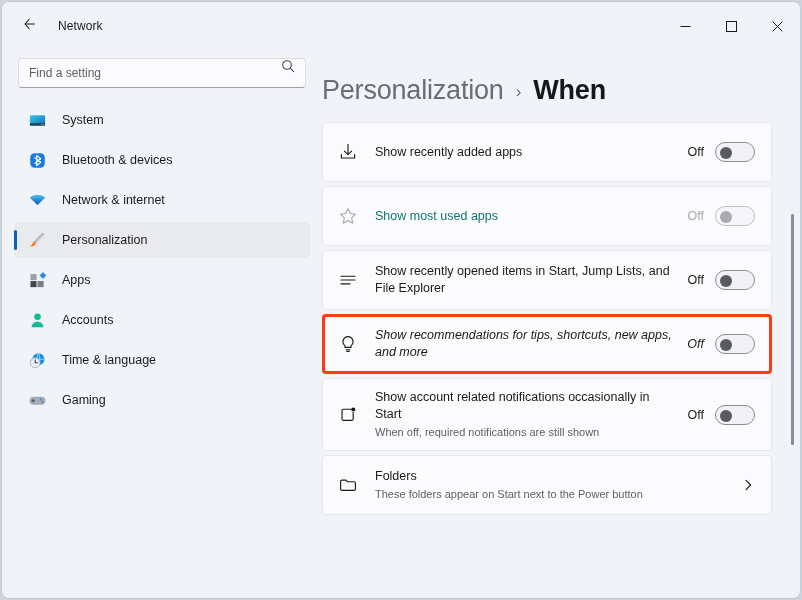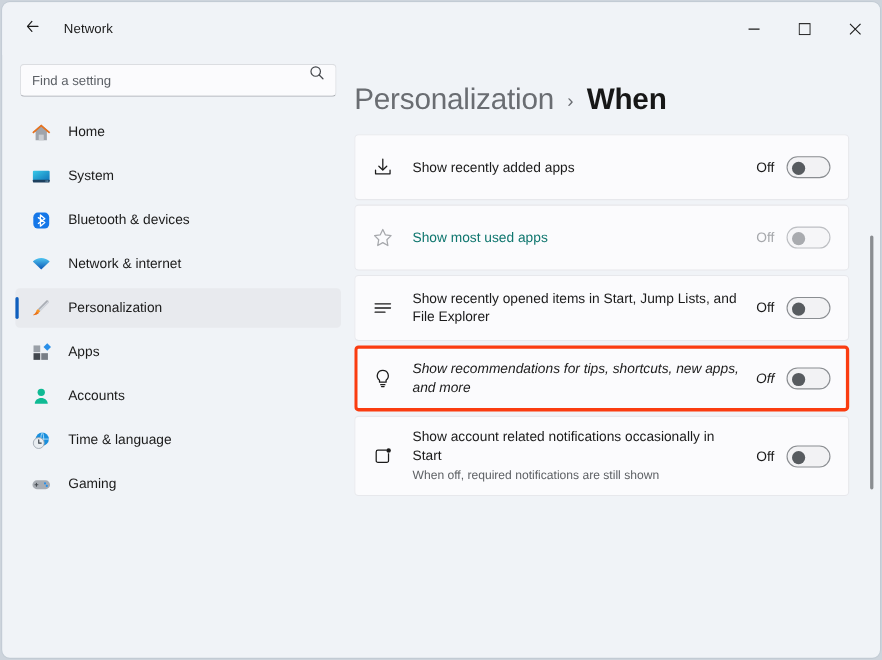--- a/index.html
+++ b/index.html
@@ -245,30 +245,20 @@
             <svg width="14" height="14" viewBox="0 0 14 14" fill="none" stroke="#44474c" stroke-width="1.1">
               <circle cx="6" cy="6" r="4.3"></circle>
                 <line x1="9.2" y1="9.2" x2="12.6" y2="12.6" stroke-linecap="round"></line>
             </svg>
           </span>
         </div>
       </div>
 
       <div class="navlist">
 
-        <div class="navitem">
-          <span class="navicon">
-            <svg width="19" height="19" viewBox="0 0 20 20">
-              <path d="M10 2.6 18 9.4h-2.6v8H4.6v-8H2z" fill="#a0a4ab"></path>
-              <path d="M10 2.2 18.6 9.6l-1.1 1.3L10 4.4 2.5 10.9 1.4 9.6z" fill="#e8721e"></path>
-              <rect x="7.6" y="12" width="4.8" height="5.4" fill="#c9ccd1"></rect>
-            </svg>
-          </span>
-          <span class="navlabel">Home</span>
-        </div>
 
         <div class="navitem">
           <span class="navicon">
             <svg width="19" height="19" viewBox="0 0 20 20">
               <defs>
                   <linearGradient id="gsys" x1="0" y1="0" x2="1" y2="1">
                 <stop offset="0" stop-color="#39c9e8"></stop>
                     <stop offset="1" stop-color="#0f72b8"></stop>
               </linearGradient>
                 </defs>
@@ -467,20 +457,38 @@
               <div class="card-sub">When off, required notifications are still shown</div>
             </div>
             <div class="card-right">
               <span class="toggle-label">Off</span>
               <div class="toggle">
                   <span class="knob"></span>
                 </div>
             </div>
           </div>
 
+          <div class="card">
+            <span class="card-icon">
+              <svg width="20" height="20" viewBox="0 0 20 20" fill="none" stroke="#1b1b1b" stroke-width="1.15" stroke-linejoin="round">
+                <path d="M2.6 6.2V14a1.4 1.4 0 0 0 1.4 1.4h12a1.4 1.4 0 0 0 1.4-1.4V8.1a1.4 1.4 0 0 0-1.4-1.4H9.4L8 5.1H4a1.4 1.4 0 0 0-1.4 1.1z"></path>
+              </svg>
+            </span>
+            <div class="card-text">
+              <div class="card-title">Folders</div>
+              <div class="card-sub">These folders appear on Start next to the Power button</div>
+            </div>
+            <div class="card-right">
+              <span class="chev">
+                <svg width="14" height="14" viewBox="0 0 14 14" fill="none" stroke="#1b1b1b" stroke-width="1.15" stroke-linecap="round" stroke-linejoin="round">
+                  <path d="M5 2.4 9.6 7 5 11.6"></path>
+                </svg>
+              </span>
+            </div>
+          </div>
 
         </div>
       </div>
 
       <div class="scrollbar">
         <div class="scroll-thumb" style="top: 30%; height: 42%;"></div>
       </div>
 
     </div>
   </div>

